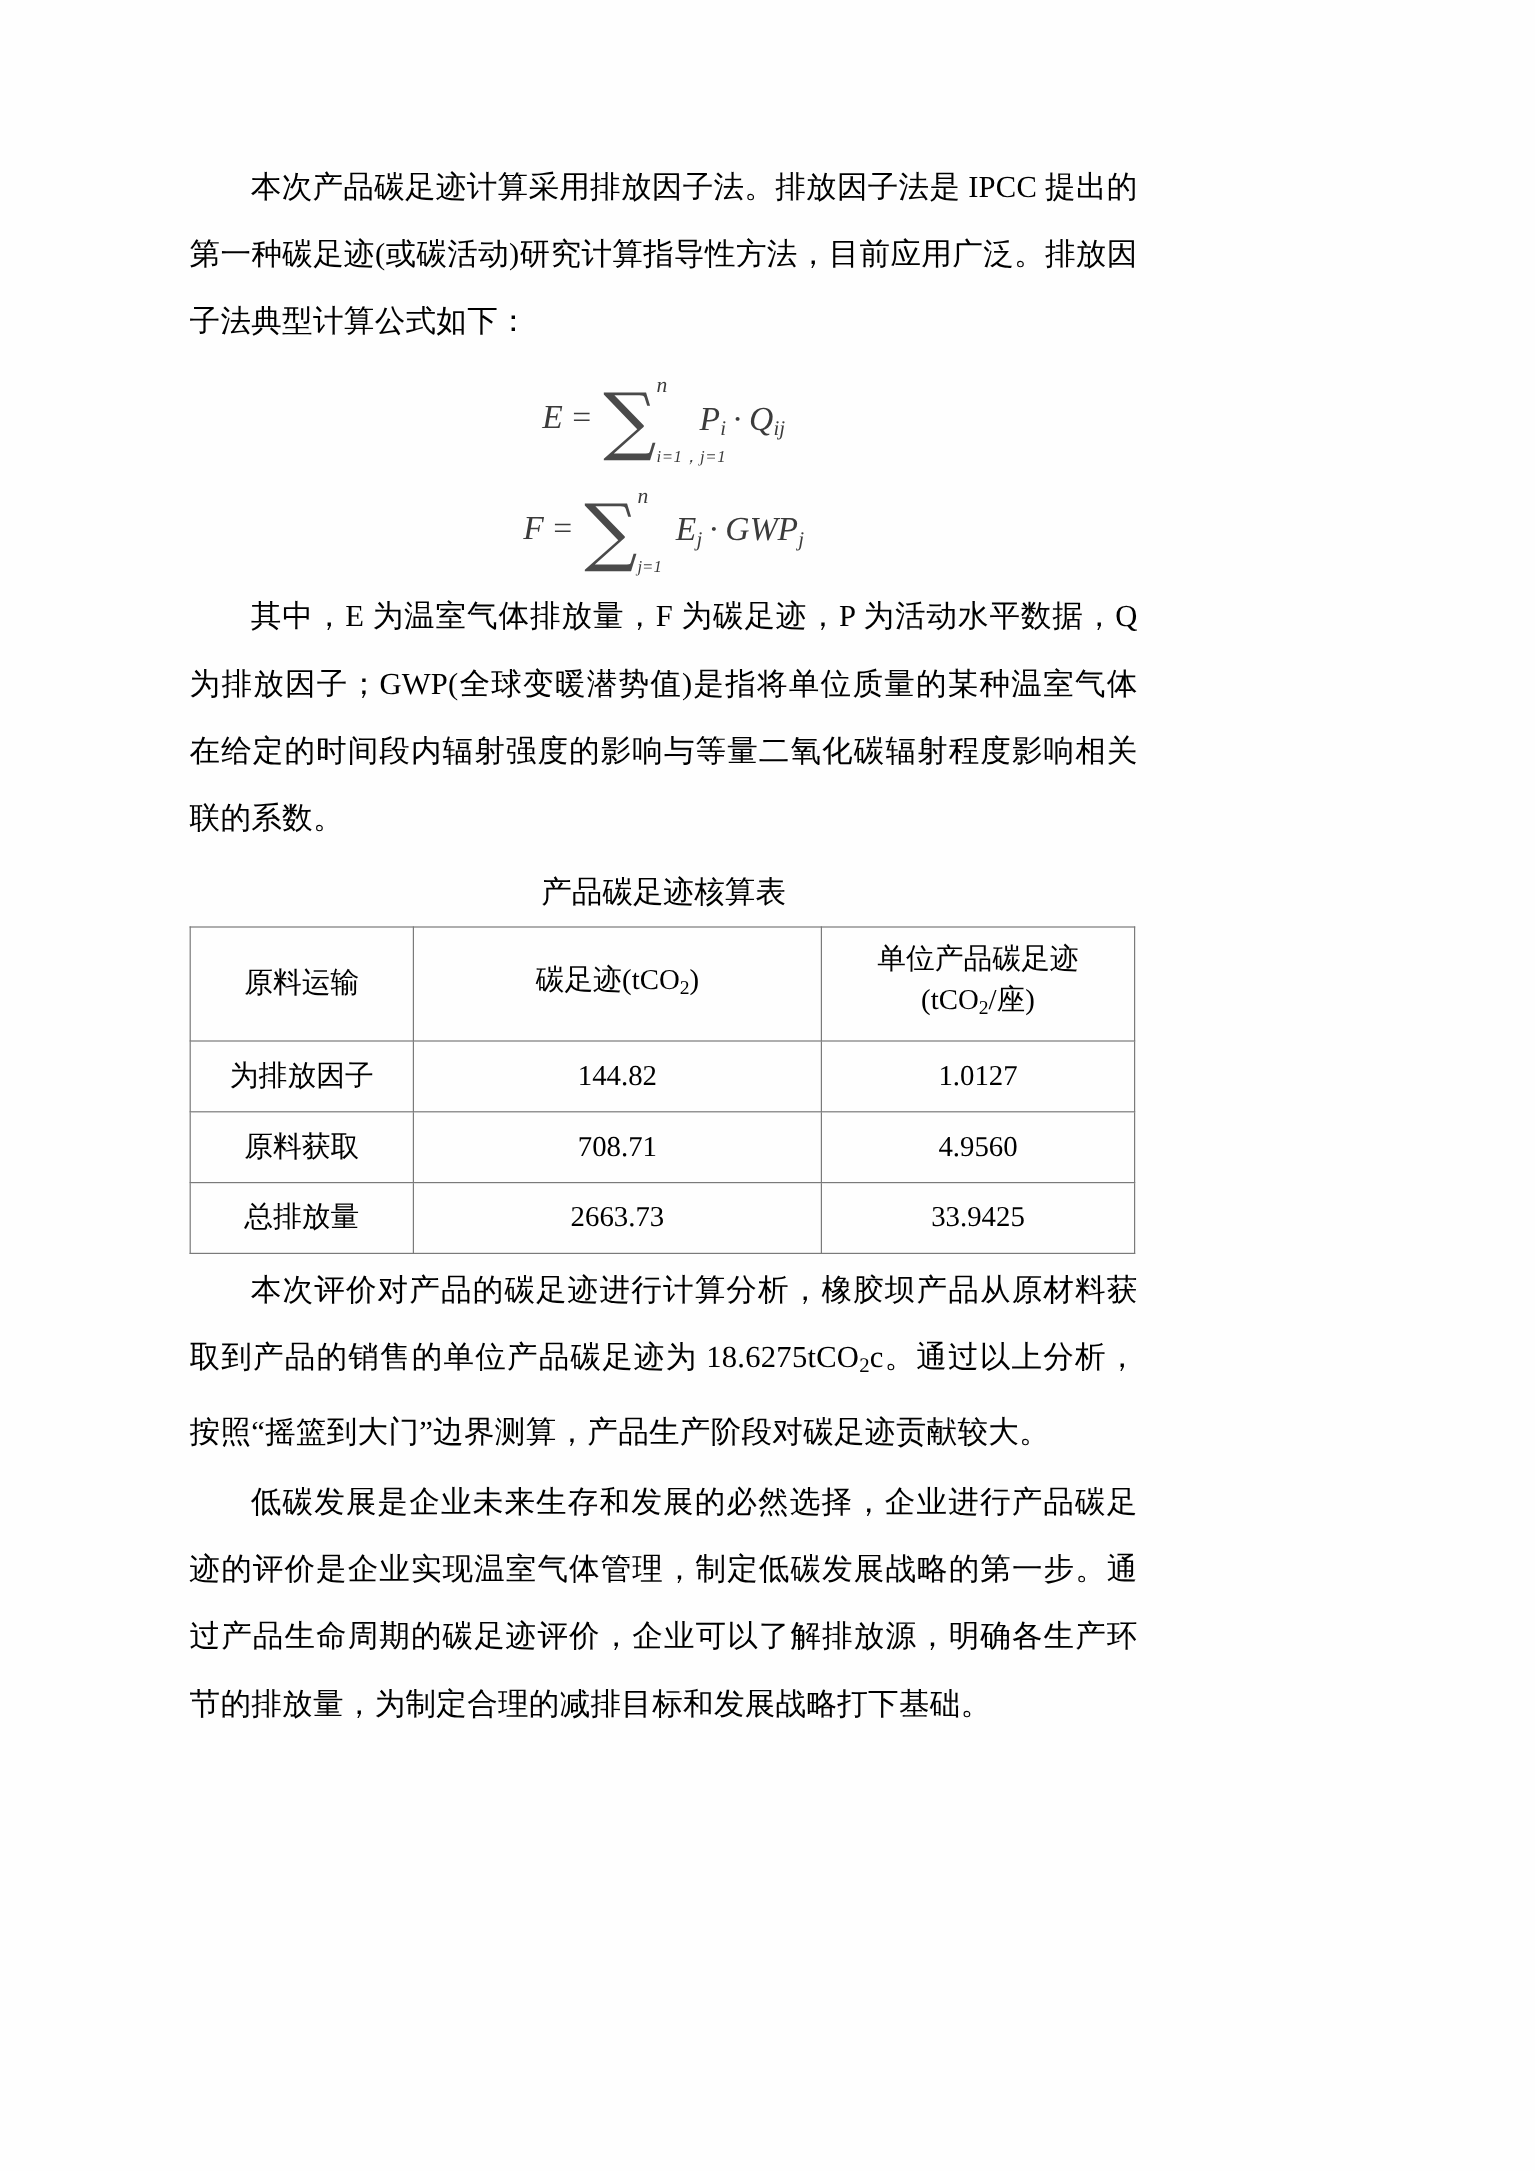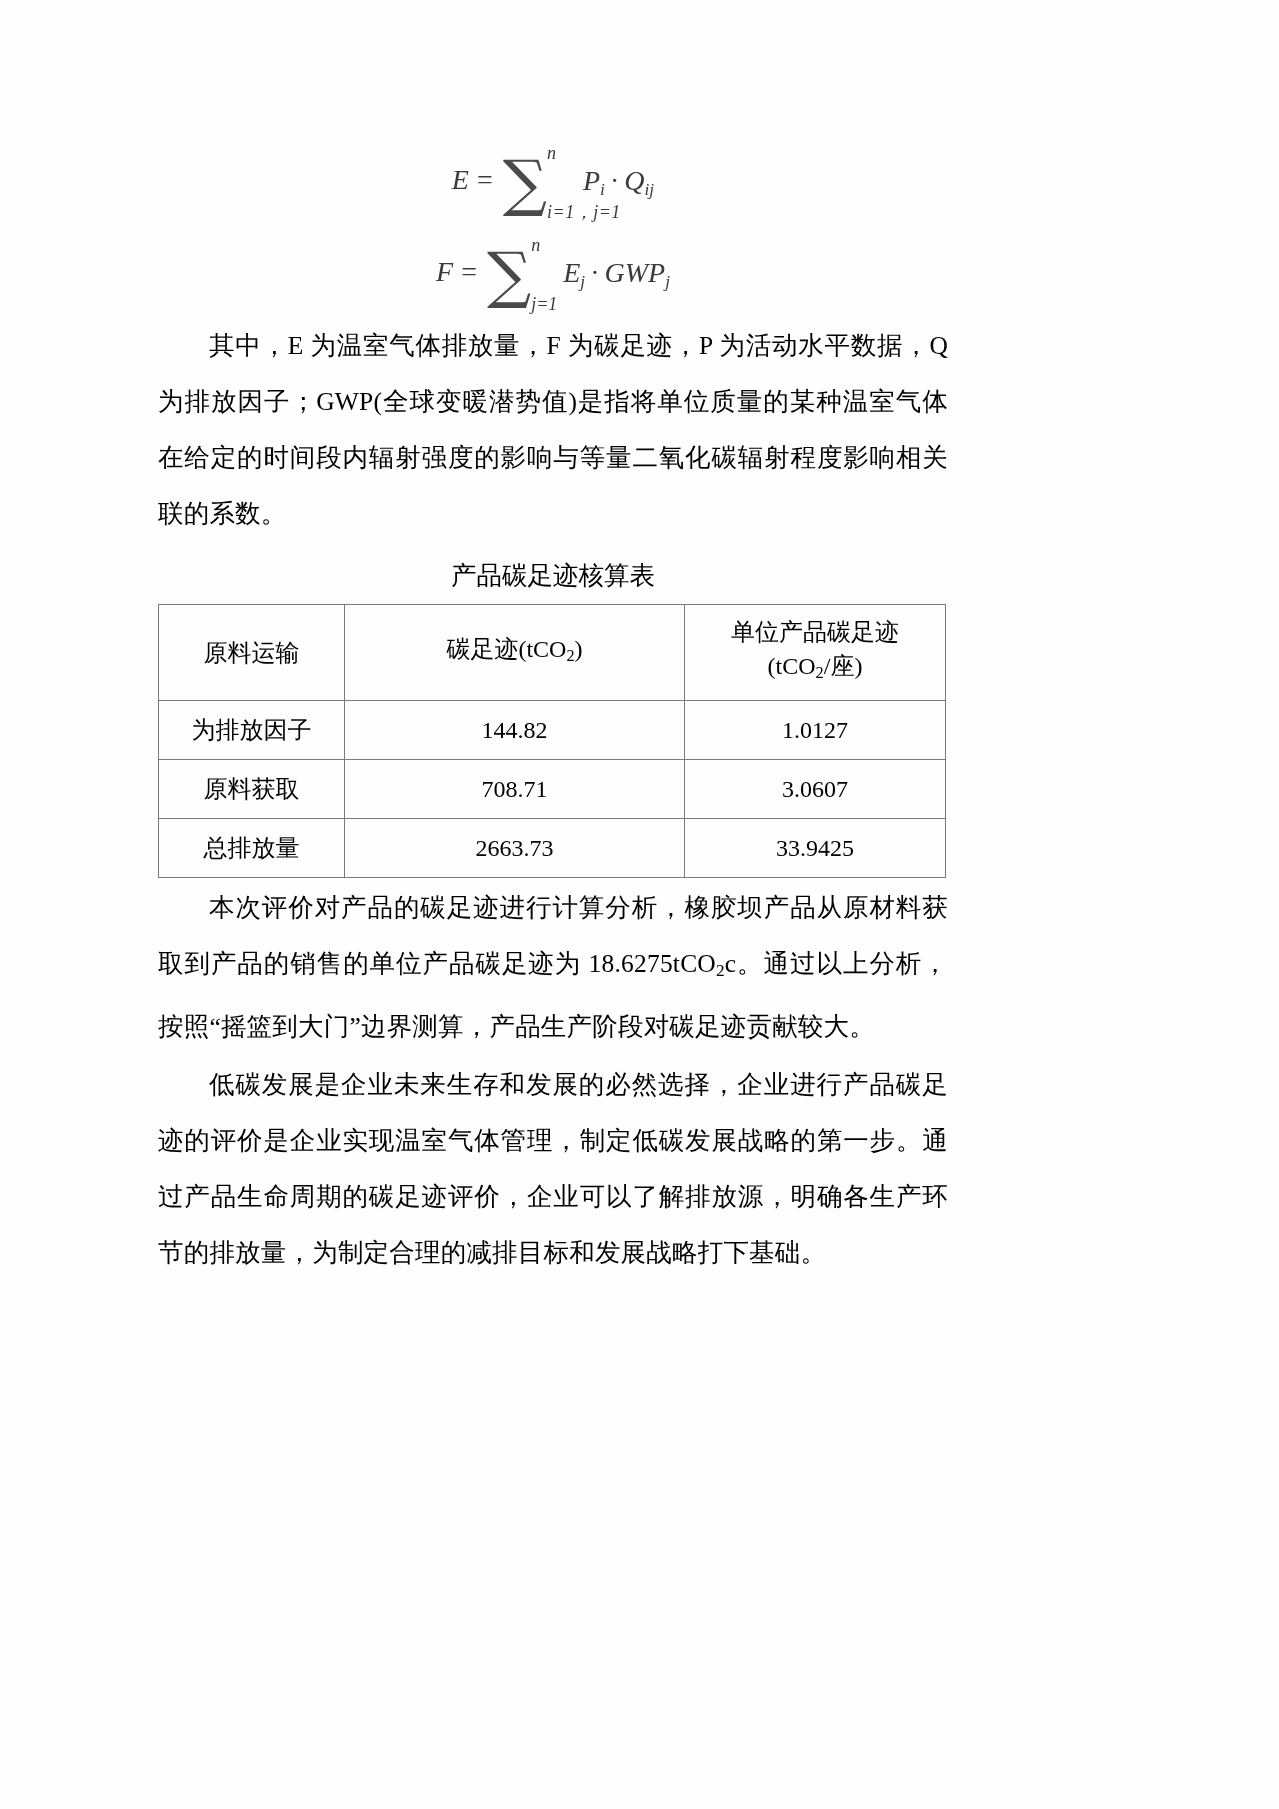--- a/index.html
+++ b/index.html
@@ -78,21 +78,21 @@
     top: -2px;
     left: 100%;
     font-size: 18px;
     font-style: italic;
     color: #3b3b3b;
   }
   .sum .sub {
     position: absolute;
     bottom: -1px;
     left: 100%;
-    font-size: 18px;
+    font-size: 14px;
     font-style: italic;
     white-space: nowrap;
     color: #3b3b3b;
   }
   .sum.wide-sub .sub { letter-spacing: 0.5px; }
   .term {
     display: inline-block;
     vertical-align: middle;
     margin-left: 34px;
     font-style: italic;
@@ -139,20 +139,23 @@
     line-height: 56px;
   }
   .conclusion { margin-top: 2px; }
 </style>
 </head>
 <body>
 
 <div class="page">
   <div class="content">
 
+    <div class="para-block">
+      <p class="body-text indent">本次产品碳足迹计算采用排放因子法。排放因子法是 IPCC 提出的 第一种碳足迹(或碳活动)研究计算指导性方法，目前应用广泛。排放因子法典型计算公式如下：</p>
+    </div>
 
     <div class="formula-wrap">
       <span class="formula">
         <span class="lhs">E</span><span class="eq">=</span><span class="sum wide-sub"><span class="sigma">∑</span><span class="sup">n</span><span class="sub">i=1，j=1</span></span><span class="term"><span>P</span><sub class="v">i</sub><span class="cdot">·</span><span>Q</span><sub class="v">ij</sub></span>
       </span>
     </div>
 
     <div class="formula-wrap">
       <span class="formula">
         <span class="lhs">F</span><span class="eq">=</span><span class="sum"><span class="sigma">∑</span><span class="sup">n</span><span class="sub">j=1</span></span><span class="term tight"><span>E</span><sub class="v">j</sub><span class="cdot">·</span><span>GWP</span><sub class="v">j</sub></span>
@@ -173,21 +176,21 @@
           <td class="col-c"><span>单位产品碳足迹</span><br><span>(tCO</span><sub class="chem">2</sub><span>/座)</span></td>
         </tr>
         <tr class="data-row">
           <td class="col-a">为排放因子</td>
           <td class="col-b num">144.82</td>
           <td class="col-c num">1.0127</td>
         </tr>
         <tr class="data-row">
           <td class="col-a">原料获取</td>
           <td class="col-b num">708.71</td>
-          <td class="col-c num">3.0607</td>
+          <td class="col-c num">4.9560</td>
         </tr>
         <tr class="data-row">
           <td class="col-a">总排放量</td>
           <td class="col-b num">2663.73</td>
           <td class="col-c num">33.9425</td>
         </tr>
       </tbody>
     </table>
 
 

